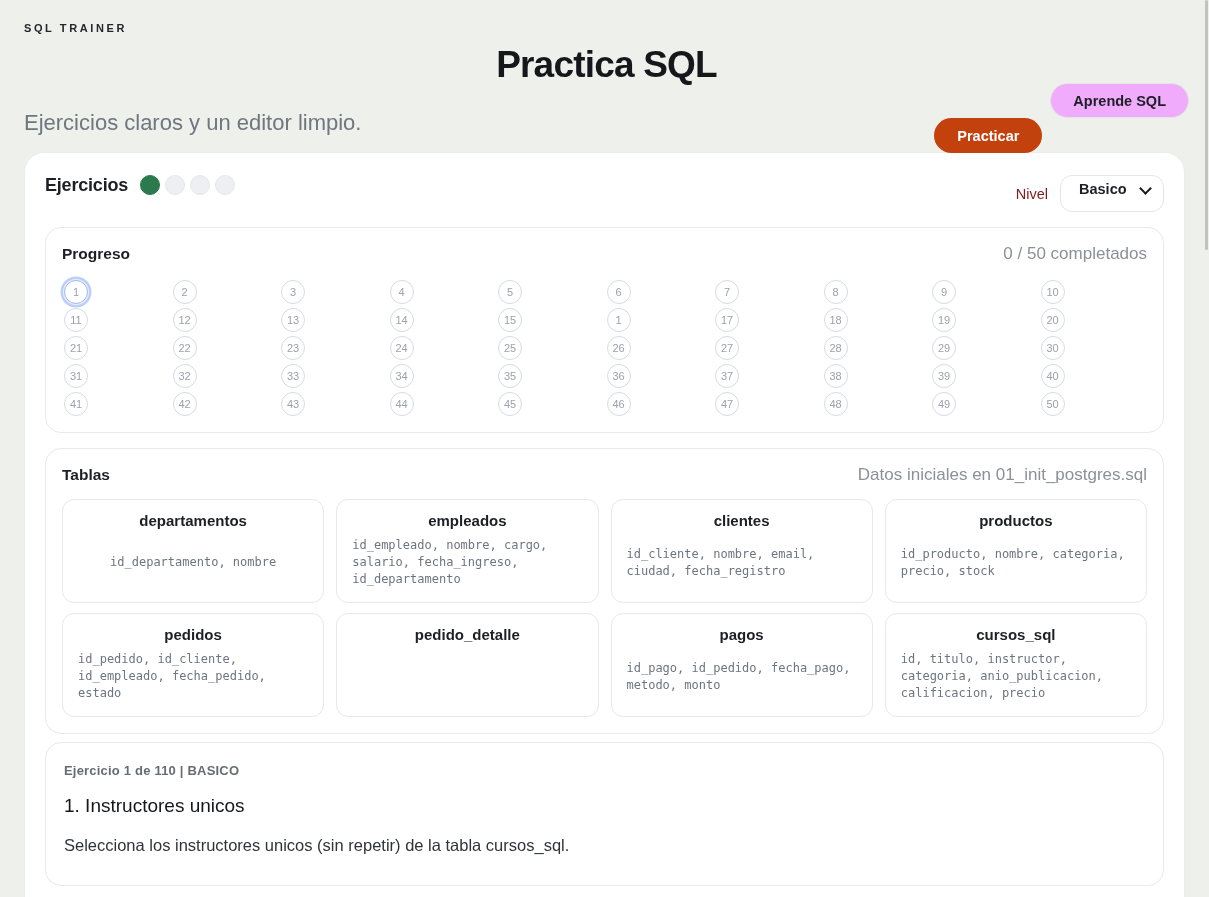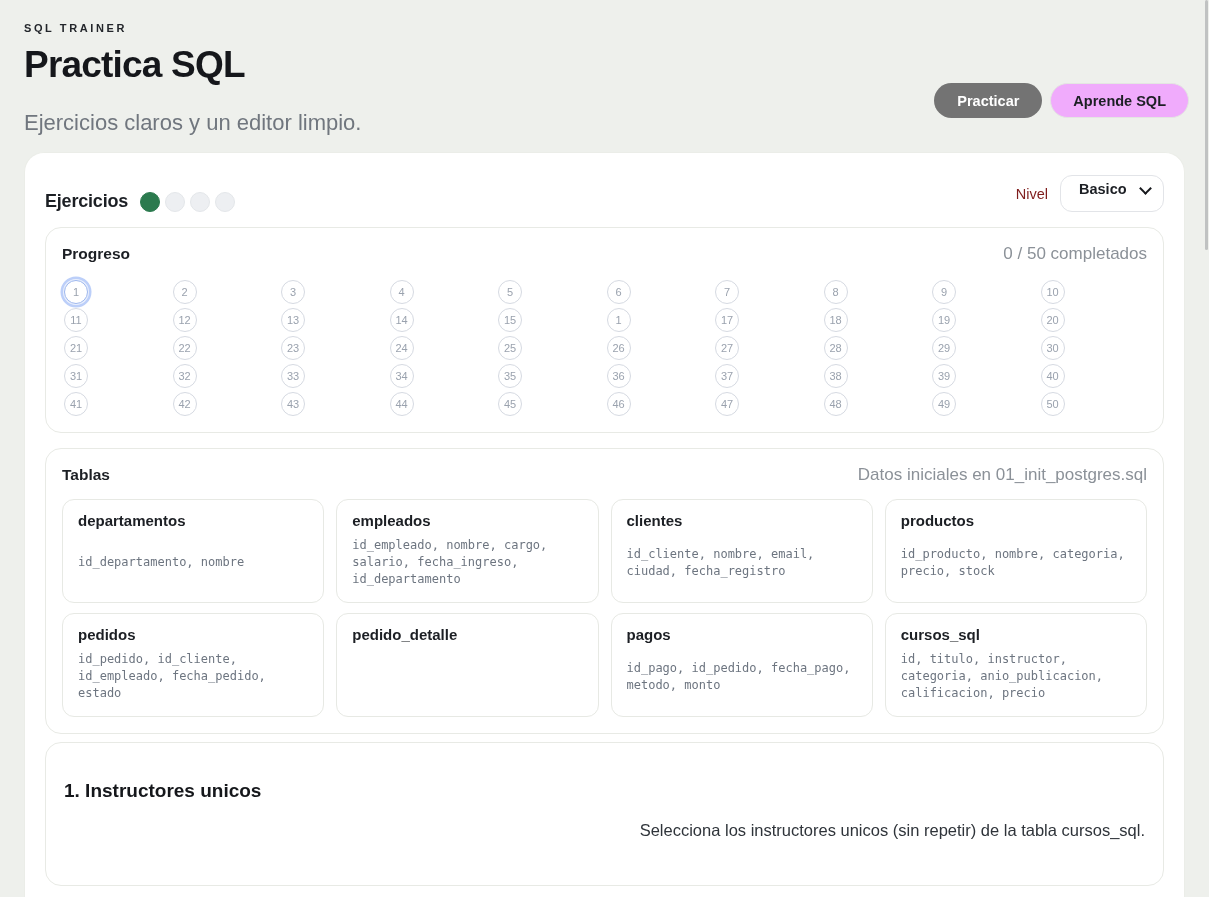--- a/index.html
+++ b/index.html
@@ -10,42 +10,42 @@
     color: #1c1f24;
   }
   
   .page-header { position: relative; padding: 22px 20px 0 24px; }
   .kicker {
     font-size: 11px; font-weight: 700; letter-spacing: 2.6px;
     color: #23262b;
   }
   .page-title {
     margin-top: 10px; font-size: 37px; font-weight: 800;
-    letter-spacing: -0.8px; color: #15171b;
+    letter-spacing: -0.8px; color: #15171b; text-align: center;
   }
   .page-subtitle { margin-top: 24px; font-size: 22px; color: #70767e; }
   .header-actions {
     position: absolute; right: 20px; top: 83px; display: flex; gap: 8px;
   }
   .btn {
     display: inline-flex; align-items: center; justify-content: center;
     border-radius: 999px; font-size: 14.5px; font-weight: 700;
     height: 35px; padding: 0 22px; cursor: pointer; border: 1px solid transparent;
     white-space: nowrap;
   }
-  .btn-dark { background: #737373; color: #ffffff; }
+  .btn-dark { background: #c2410c; color: #ffffff; margin-top: 35px; }
   .btn-light { background: #f0abfc; color: #1c1f24; border-color: #e4e6e2; }
 
   
   .main-card {
     margin: 16px 24px 0 24px; width: 1161px; height: 900px;
     background: #ffffff; border: 1px solid #ebede8; border-bottom: none;
     border-radius: 20px 20px 0 0; padding: 22px 20px 0 20px;
   }
-  .card-head { display: flex; align-items: flex-end; }
+  .card-head { display: flex; align-items: flex-start; }
   .card-title { font-size: 18px; font-weight: 800; letter-spacing: -0.2px; }
   .dots { display: flex; gap: 5px; margin-left: 12px; }
   .dot {
     width: 20px; height: 20px; border-radius: 50%;
     background: #edeff2; border: 1px solid #e4e7ea;
   }
   .dot.active { background: #2b7a4e; border-color: #2b7a4e; }
   .level-wrap { margin-left: auto; display: flex; align-items: center; gap: 12px; }
   .level-label { font-size: 14.5px; color: #7f1d1d; }
   .level-select {
@@ -88,36 +88,36 @@
   }
 
   
   .tables-grid {
     margin-top: 14px; display: grid;
     grid-template-columns: repeat(4, 1fr); gap: 10px 12px;
   }
   .table-card {
     border: 1px solid #e7e9e4; border-radius: 12px;
     padding: 12px 15px; min-height: 104px;
-    display: flex; flex-direction: column; background: #fff;
+    display: flex; flex-direction: column; background: #fff; align-items: center;
   }
   .table-card-title { font-size: 15px; font-weight: 700; color: #1c1f24; }
   .table-card-cols-wrap { flex: 1; display: flex; flex-direction: column; justify-content: center; }
   .table-card-cols {
     font-family: "DejaVu Sans Mono", "Liberation Mono", monospace;
     font-size: 12px; line-height: 17px; color: #6d7580; margin-top: 6px;
   }
 
   
   .exercise-panel { margin-top: 8px; padding: 20px 18px 28px 18px; height: 144px; }
   .exercise-kicker {
     font-size: 13px; font-weight: 700; color: #666c74; letter-spacing: 0.2px;
   }
-  .exercise-title { margin-top: 17px; font-size: 19px; font-weight: 700; color: #15171b; }
-  .exercise-desc { margin-top: 19px; font-size: 16.5px; color: #2f343a; text-align: right; }
+  .exercise-title { margin-top: 17px; font-size: 19px; font-weight: 400; color: #15171b; }
+  .exercise-desc { margin-top: 19px; font-size: 16.5px; color: #2f343a; }
 
   
   .actions-row { display: flex; gap: 12px; margin-top: 16px; }
   .action-btn {
     height: 40px; padding: 0 24px; border-radius: 999px;
     font-size: 14.5px; font-weight: 700; cursor: pointer;
     display: inline-flex; align-items: center; justify-content: center;
     background: #f4f5f3; border: 1px solid #e4e6e2; color: #1c1f24;
   }
   .action-btn.validate {
@@ -269,20 +269,21 @@
         <div class="table-card">
           <div class="table-card-title">cursos_sql</div>
           <div class="table-card-cols-wrap">
             <div class="table-card-cols">id, titulo, instructor, categoria, anio_publicacion, calificacion, precio</div>
           </div>
         </div>
       </div>
   </section>
 
   <section class="panel exercise-panel">
+    <div class="exercise-kicker">Ejercicio 1 de 110 | BASICO</div>
     <h2 class="exercise-title">1. Instructores unicos</h2>
     <p class="exercise-desc">Selecciona los instructores unicos (sin repetir) de la tabla cursos_sql.</p>
   </section>
 
   <div class="actions-row">
     <button class="action-btn">Anterior</button>
     <button class="action-btn">Siguiente</button>
     <button class="action-btn validate">Validar ejercicio</button>
   </div>
 

